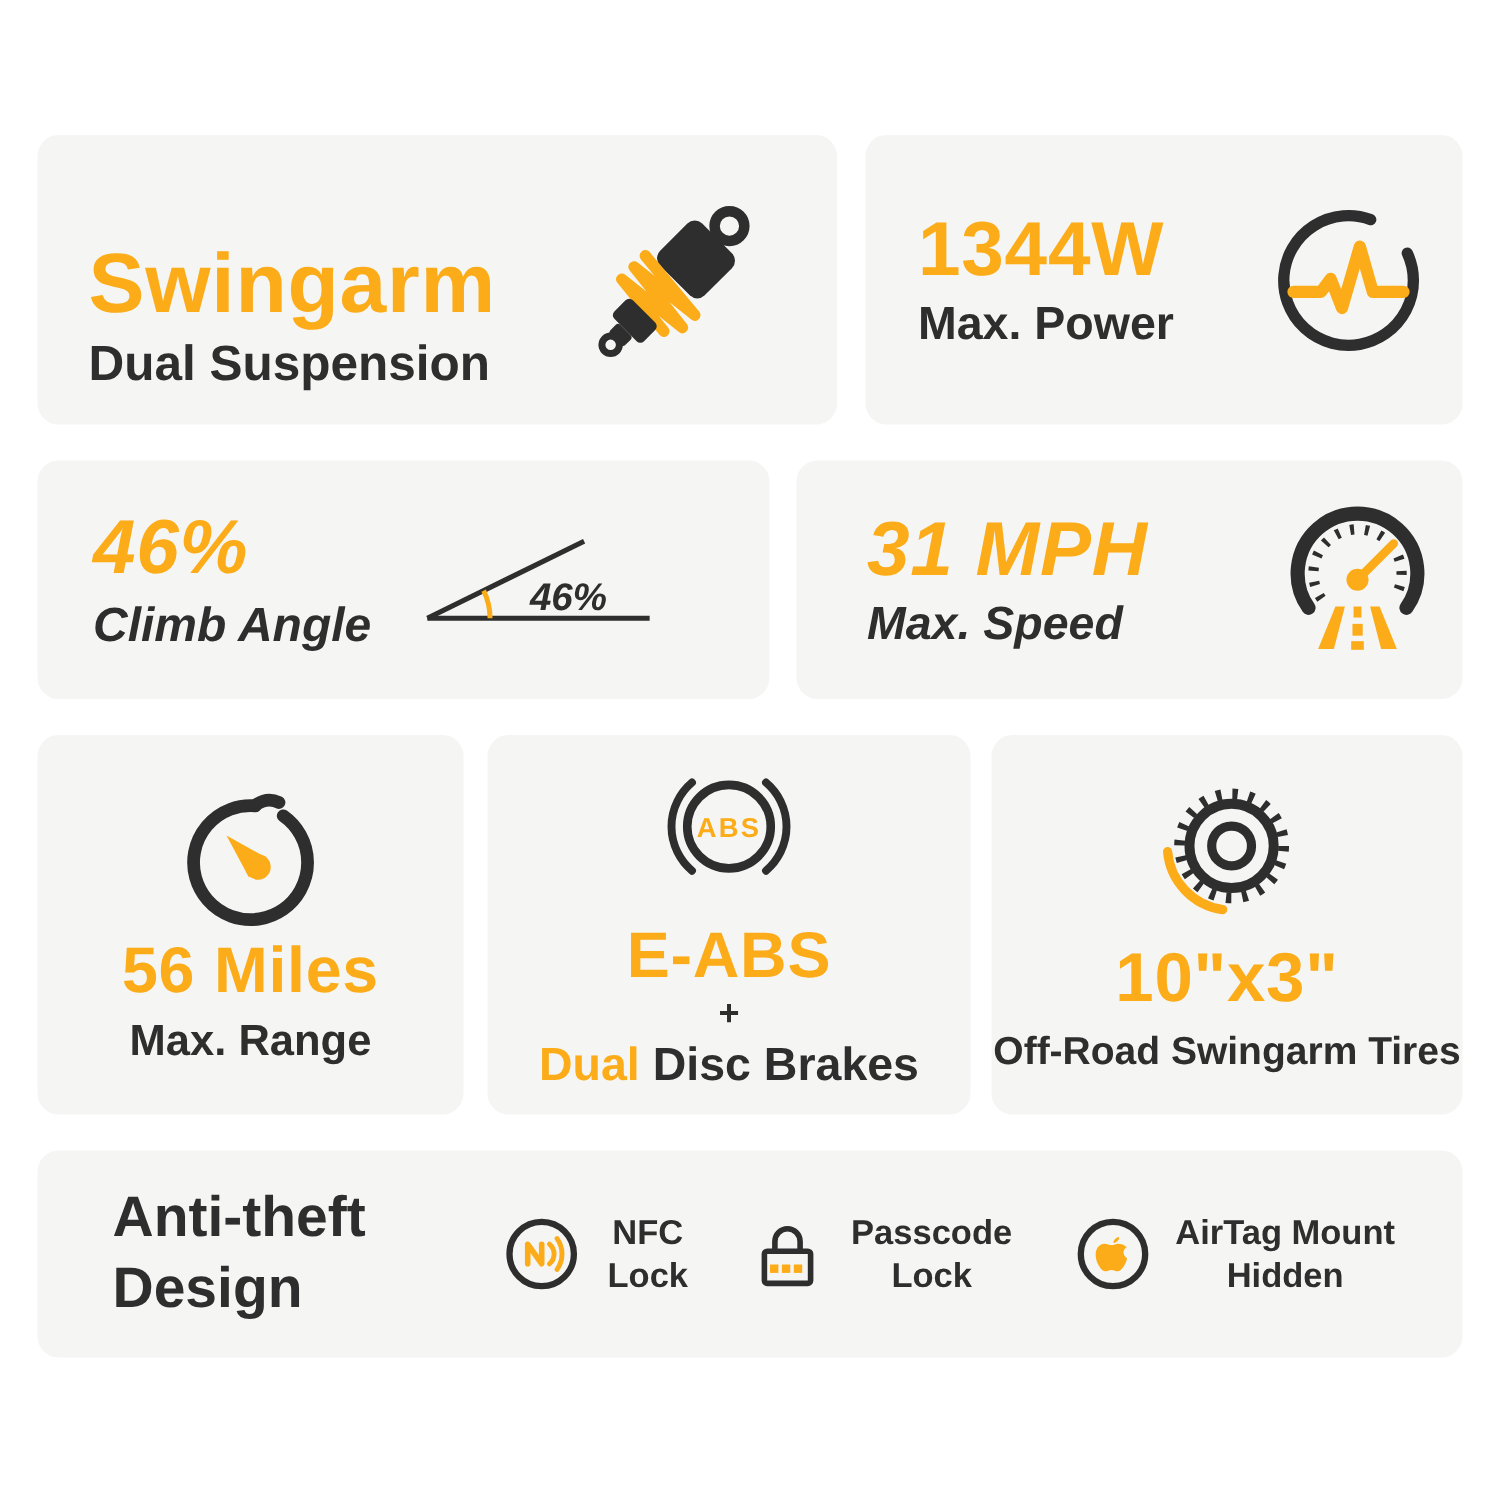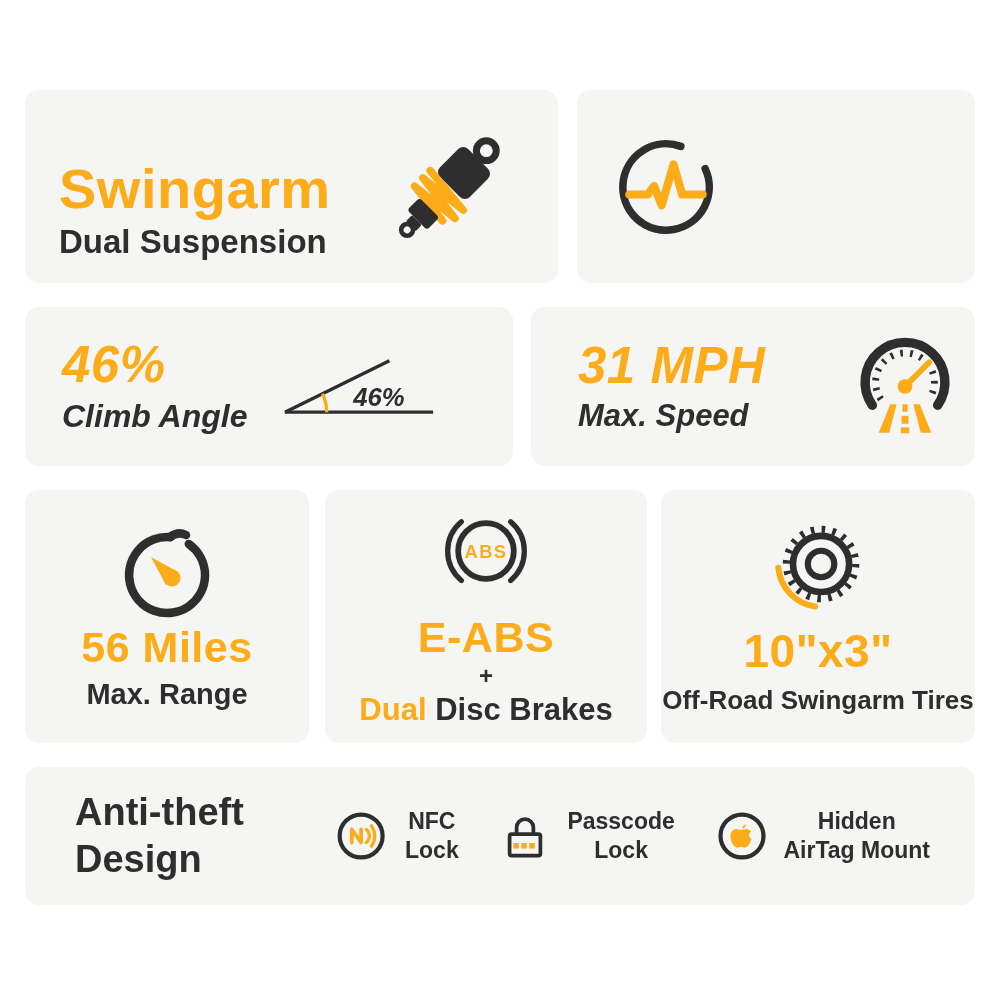--- a/index.html
+++ b/index.html
@@ -79,20 +79,24 @@
           <rect class="fk" x="42" y="26" width="36" height="34" rx="6"></rect>
           <polyline class="so rc" stroke-width="6.5" points="38,62 82,66 38,71 82,76 38,81 76,85"></polyline>
           <rect class="fk" x="48" y="85" width="24" height="15" rx="3"></rect>
           <rect class="fk" x="54" y="100" width="12" height="8" rx="2"></rect>
           <circle class="sk" cx="60" cy="112" r="5" stroke-width="4"></circle>
         </g>
       </svg>
     </section>
 
     <section class="card card-b">
+      <div>
+        <div class="num b-val">1344W</div>
+        <div class="lbl b-lbl">Max. Power</div>
+      </div>
       <svg width="108" height="108" viewBox="0 0 100 100">
         <path class="sk rc" stroke-width="7" d="M86.3,33.1 A40,40 0 1 1 63.7,12.4"></path>
         <polyline class="so rc" stroke-width="7.5" points="16,57 33,57 39,49 46,67 57,29 65,57 84,57"></polyline>
       </svg>
     </section>
   </div>
 
   <div class="row r2">
     <section class="card card-c">
       <div>
@@ -199,22 +203,22 @@
 
         <div class="h-item">
           <svg width="56" height="56" viewBox="0 0 60 60">
             <circle class="sk" cx="30" cy="30" r="23" stroke-width="4.5"></circle>
             <g transform="translate(4,-1)">
               <path class="fo" d="M29.6,23.6c-1.5,0-3,1-4.6,1c-1.6,0-3.1-1-5-1c-3.4,0-6.4,3.1-6.4,7.9c0,5.6,4.2,11.9,6.9,11.9c1.5,0,2.5-1,4.4-1c1.9,0,2.8,1,4.4,1c2.8,0,6.5-6.2,6.7-9.6c-3-1.4-3.5-5.8-0.2-7.6c-1.5-2-4.1-2.6-6.2-2.6z"></path>
               <path class="fo" d="M26.2,23c0.2-2.2,2-4,4.2-4.2c0.1,2.2-1.9,4.2-4.2,4.2z"></path>
             </g>
           </svg>
           <div class="h-lbl">
+            <span>AirTag Mount</span>
             <span>Hidden</span>
-            <span>AirTag Mount</span>
           </div>
         </div>
 
       </div>
     </section>
   </div>
 
 </div>
 
 </body></html>

